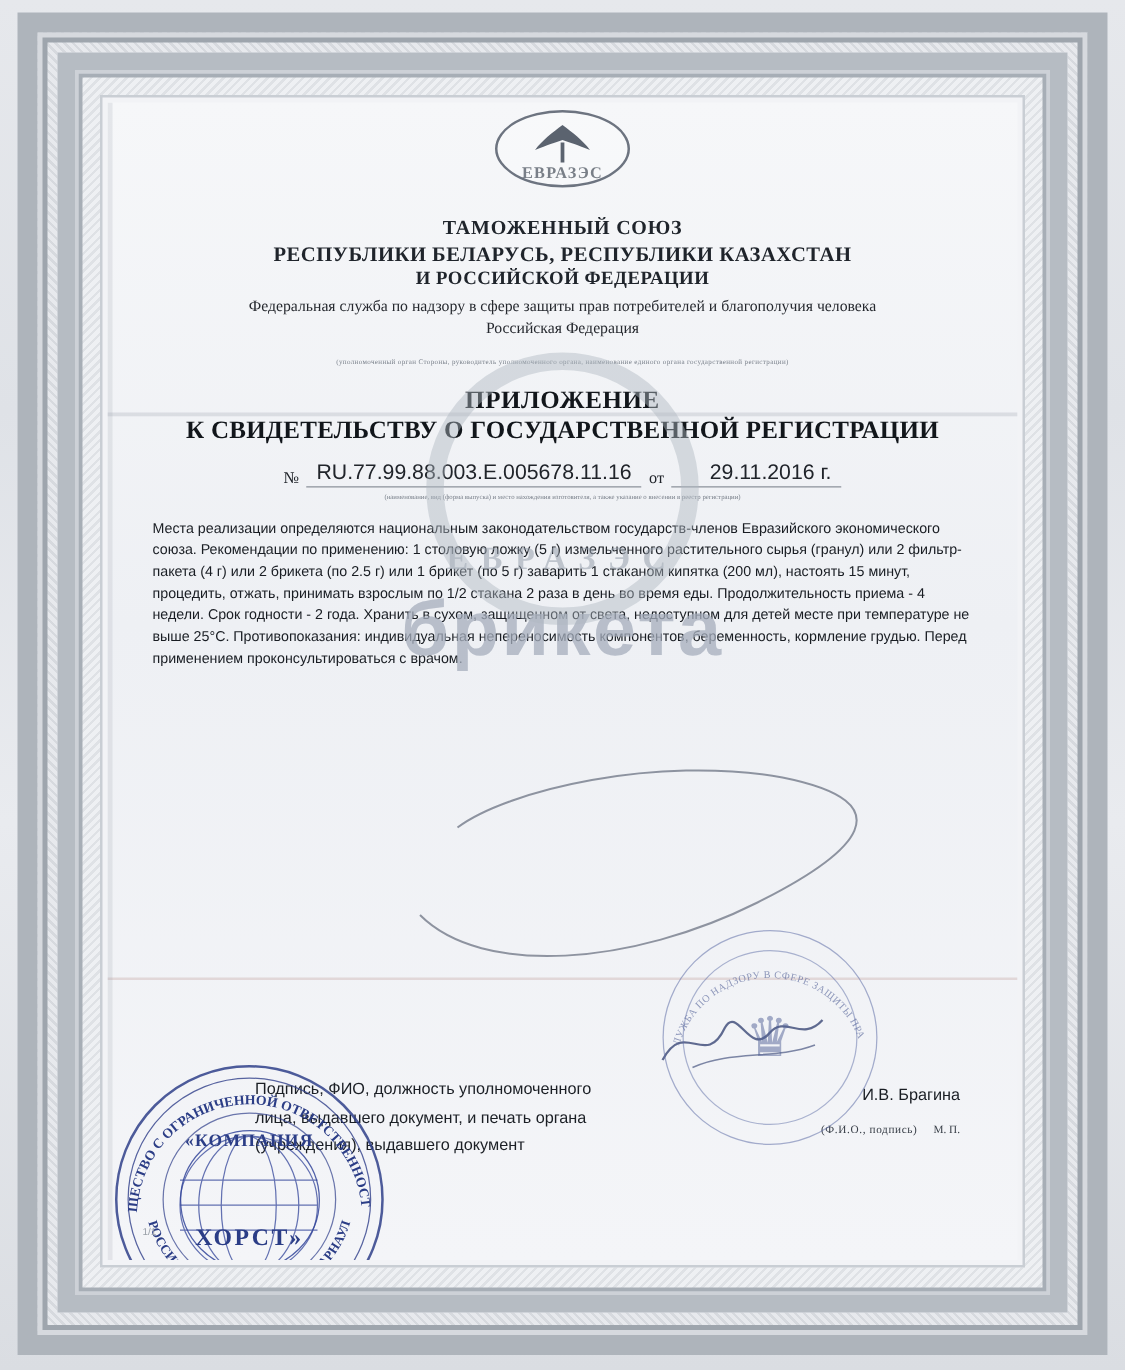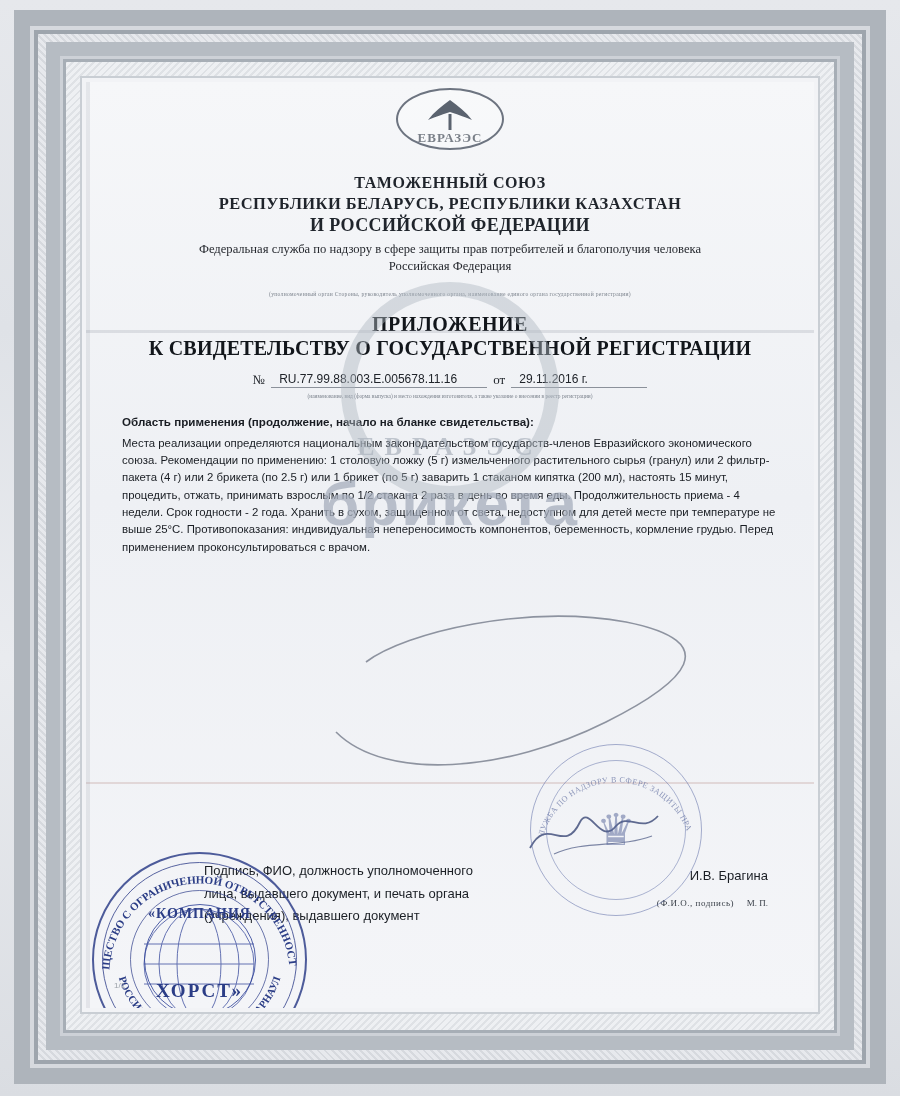--- a/index.html
+++ b/index.html
@@ -62,39 +62,39 @@
     font-weight:bold;font-size:13px;letter-spacing:1px;color:#4d5560;
     margin-top:-20px;
   }
 
   .hdr{
     text-align:center;
     color:#1f242b;
   }
   .hdr .l1{font-weight:bold;font-size:16px;letter-spacing:.6px;margin-top:4px;}
   .hdr .l2{font-weight:bold;font-size:16.5px;letter-spacing:.4px;margin-top:2px;}
-  .hdr .l3{font-weight:bold;font-size:18px;letter-spacing:.4px;margin-top:1px;}
+  .hdr .l3{font-weight:bold;font-size:15px;letter-spacing:.4px;margin-top:1px;}
   .hdr .sub{font-size:12.6px;margin-top:5px;line-height:1.35;color:#26292f;}
   .tiny-note{
     text-align:center;font-size:5.6px;color:#7b828c;letter-spacing:.3px;margin-top:16px;
   }
   .title{
     text-align:center;color:#12161b;margin-top:16px;
   }
   .title .t1{font-weight:bold;font-size:20px;letter-spacing:.5px;}
   .title .t2{font-weight:bold;font-size:20px;letter-spacing:.2px;margin-top:1px;}
 
   .numline{
     display:flex;align-items:flex-end;justify-content:center;gap:6px;
     margin-top:12px;font-size:13px;color:#20242a;
   }
   .numline .lbl{font-size:13px;}
   .numline .val{
-    font-family:"Liberation Sans", sans-serif;font-size:12px;
-    border-bottom:1px solid #8b919a;padding:0 8px 1px 8px;min-width:200px;text-align:left;
+    font-family:"Liberation Sans", sans-serif;font-size:17px;
+    border-bottom:1px solid #8b919a;padding:0 8px 1px 8px;min-width:200px;text-align:right;
   }
   .numline .val.date{min-width:120px;}
   .tiny-note2{
     text-align:center;font-size:5.4px;color:#7b828c;margin-top:5px;
   }
 
   .body{
     margin:14px 32px 0 36px;
     font-family:"Liberation Sans", sans-serif;
     font-size:11.4px;line-height:1.52;color:#191d23;
@@ -232,21 +232,20 @@
 
     <div class="numline">
       <span class="lbl">№</span>
       <span class="val">RU.77.99.88.003.Е.005678.11.16</span>
       <span class="lbl">от</span>
       <span class="val date">29.11.2016 г.</span>
     </div>
     <div class="tiny-note2">(наименование, вид (форма выпуска) и место нахождения изготовителя, а также указание о внесении в реестр регистрации)</div>
 
     <div class="body">
-      <div class="head">Область применения (продолжение, начало на бланке свидетельства):</div>
       <div>Места реализации определяются национальным законодательством государств-членов Евразийского экономического союза. Рекомендации по применению: 1 столовую ложку (5 г) измельченного растительного сырья (гранул) или 2 фильтр-пакета (4 г) или 2 брикета (по 2.5 г) или 1 брикет (по 5 г) заварить 1 стаканом кипятка (200 мл), настоять 15 минут, процедить, отжать, принимать взрослым по 1/2 стакана 2 раза в день во время еды. Продолжительность приема - 4 недели. Срок годности - 2 года. Хранить в сухом, защищенном от света, недоступном для детей месте при температуре не выше 25°С. Противопоказания: индивидуальная непереносимость компонентов, беременность, кормление грудью. Перед применением проконсультироваться с врачом.</div>
     </div>
 
     <div class="wm">
       <div class="globe"></div>
       <div class="w1">ЕВРАЗЭС</div>
       <div class="w2">брикета</div>
     </div>
 
     <svg class="squiggle" viewBox="0 0 420 210">

